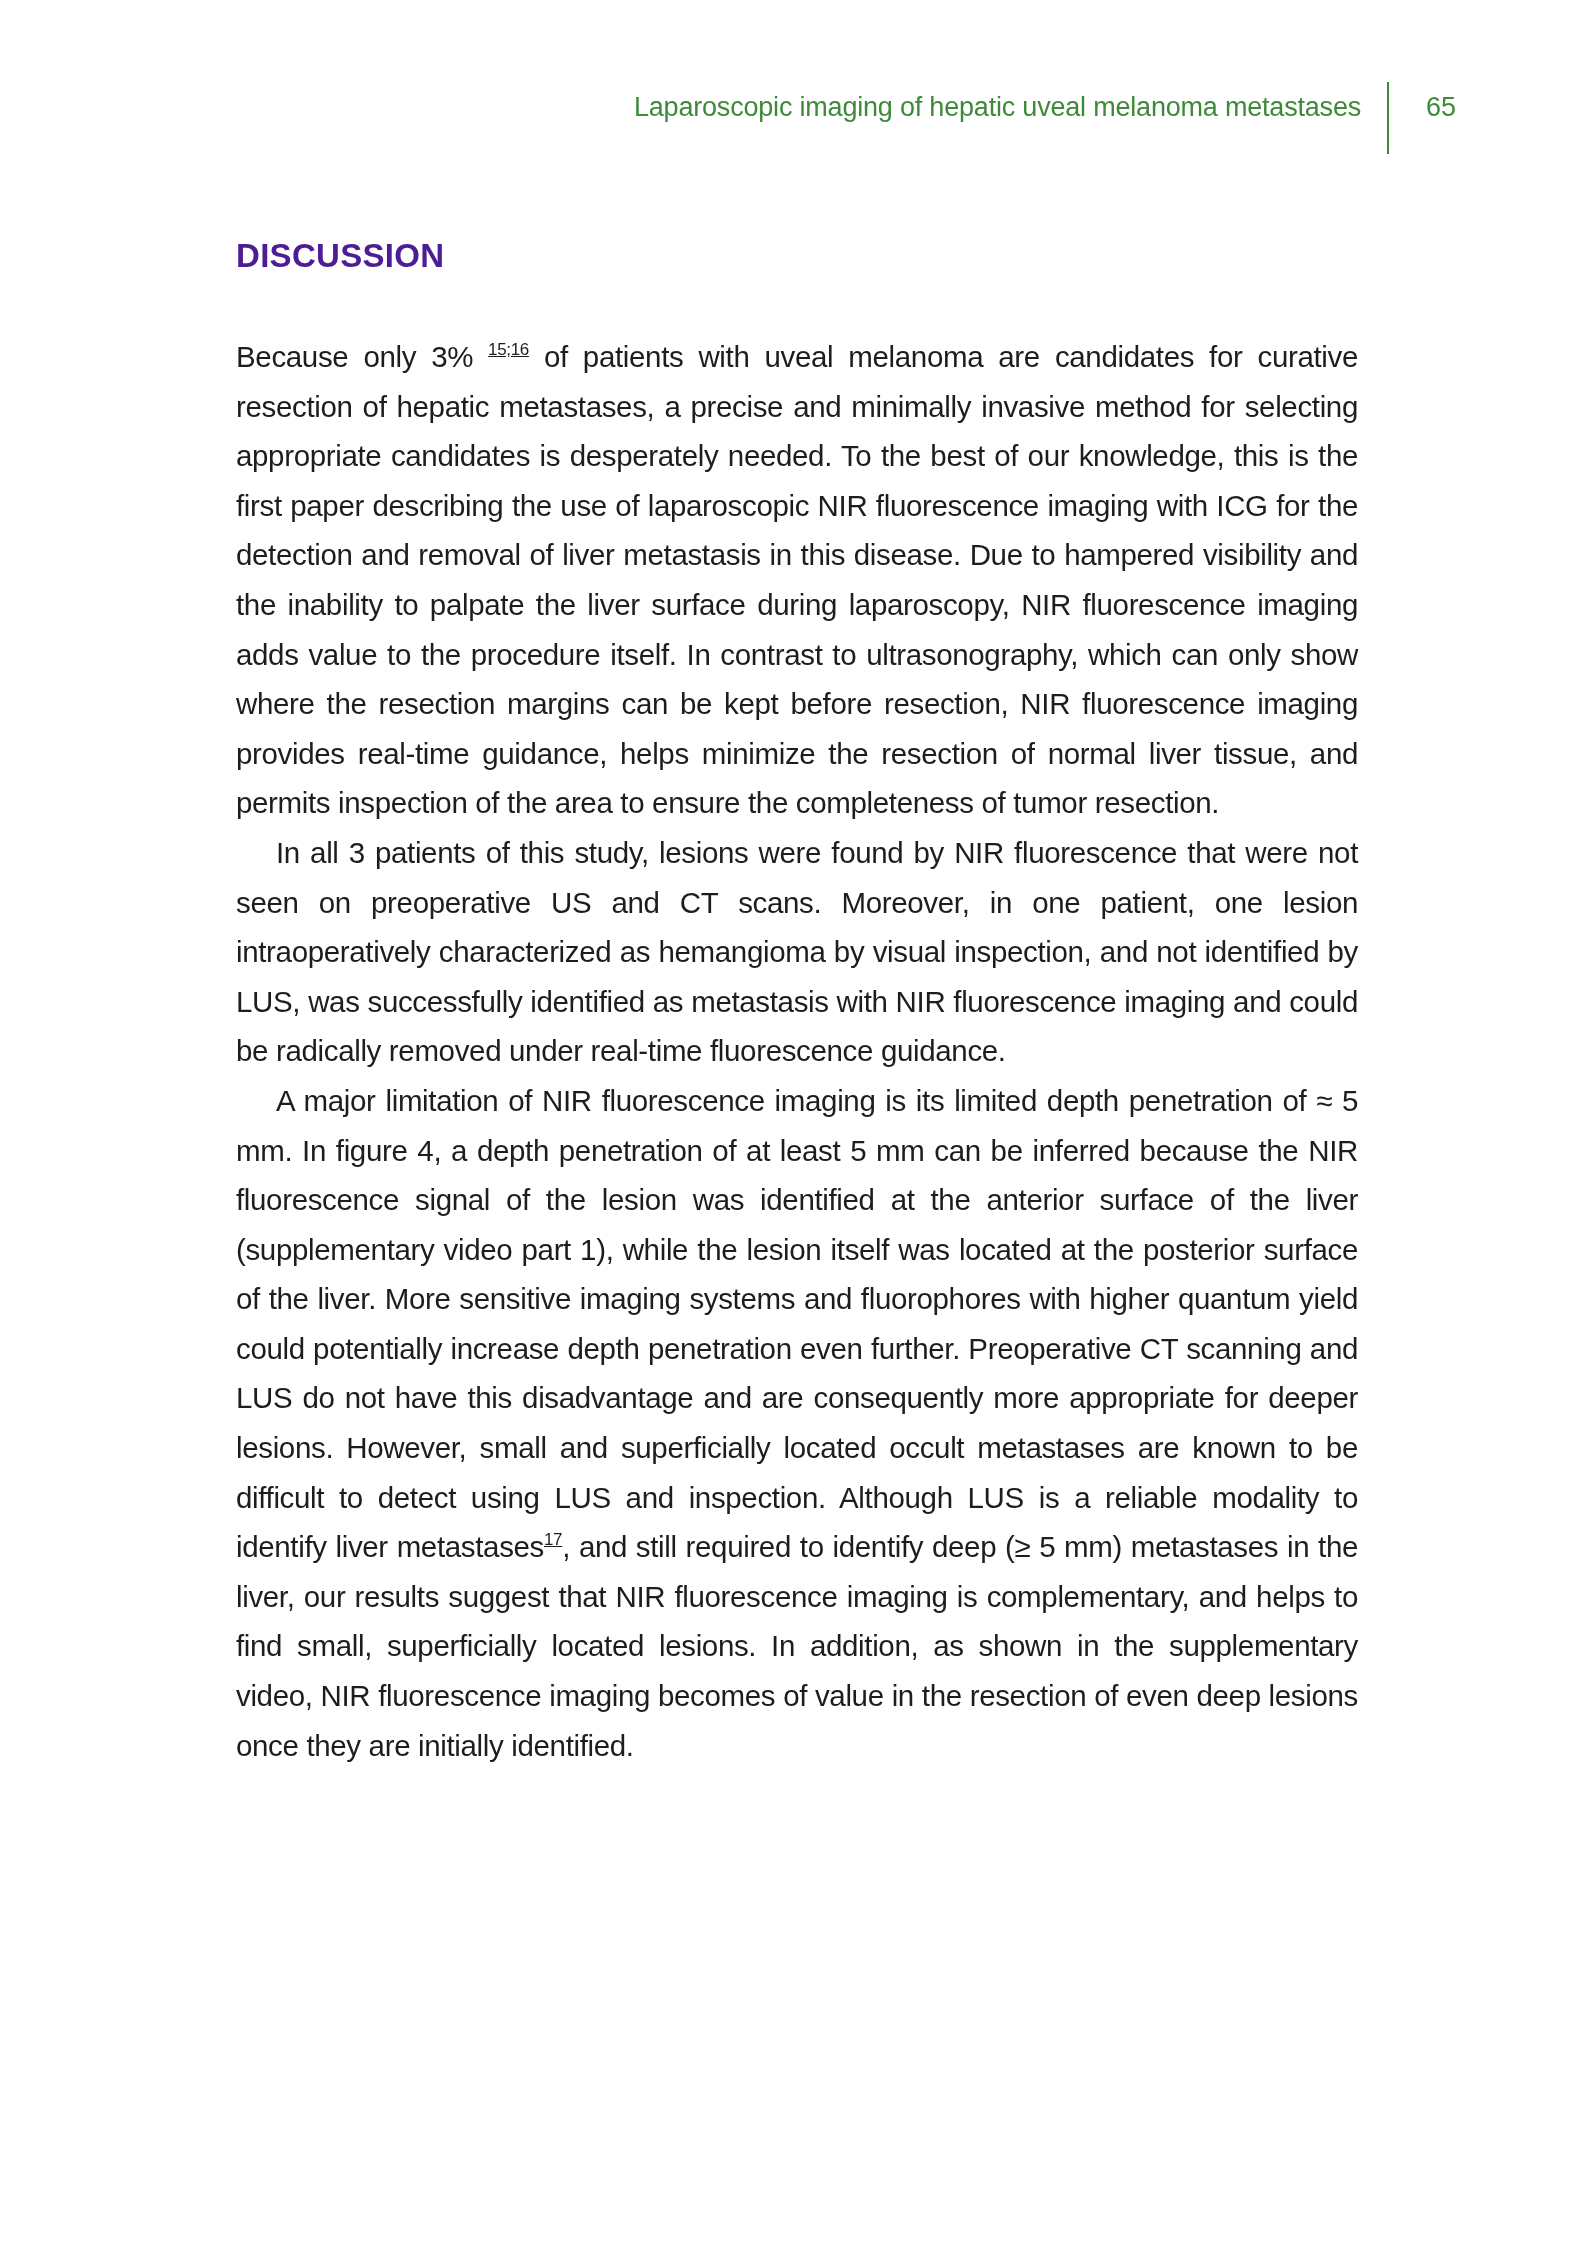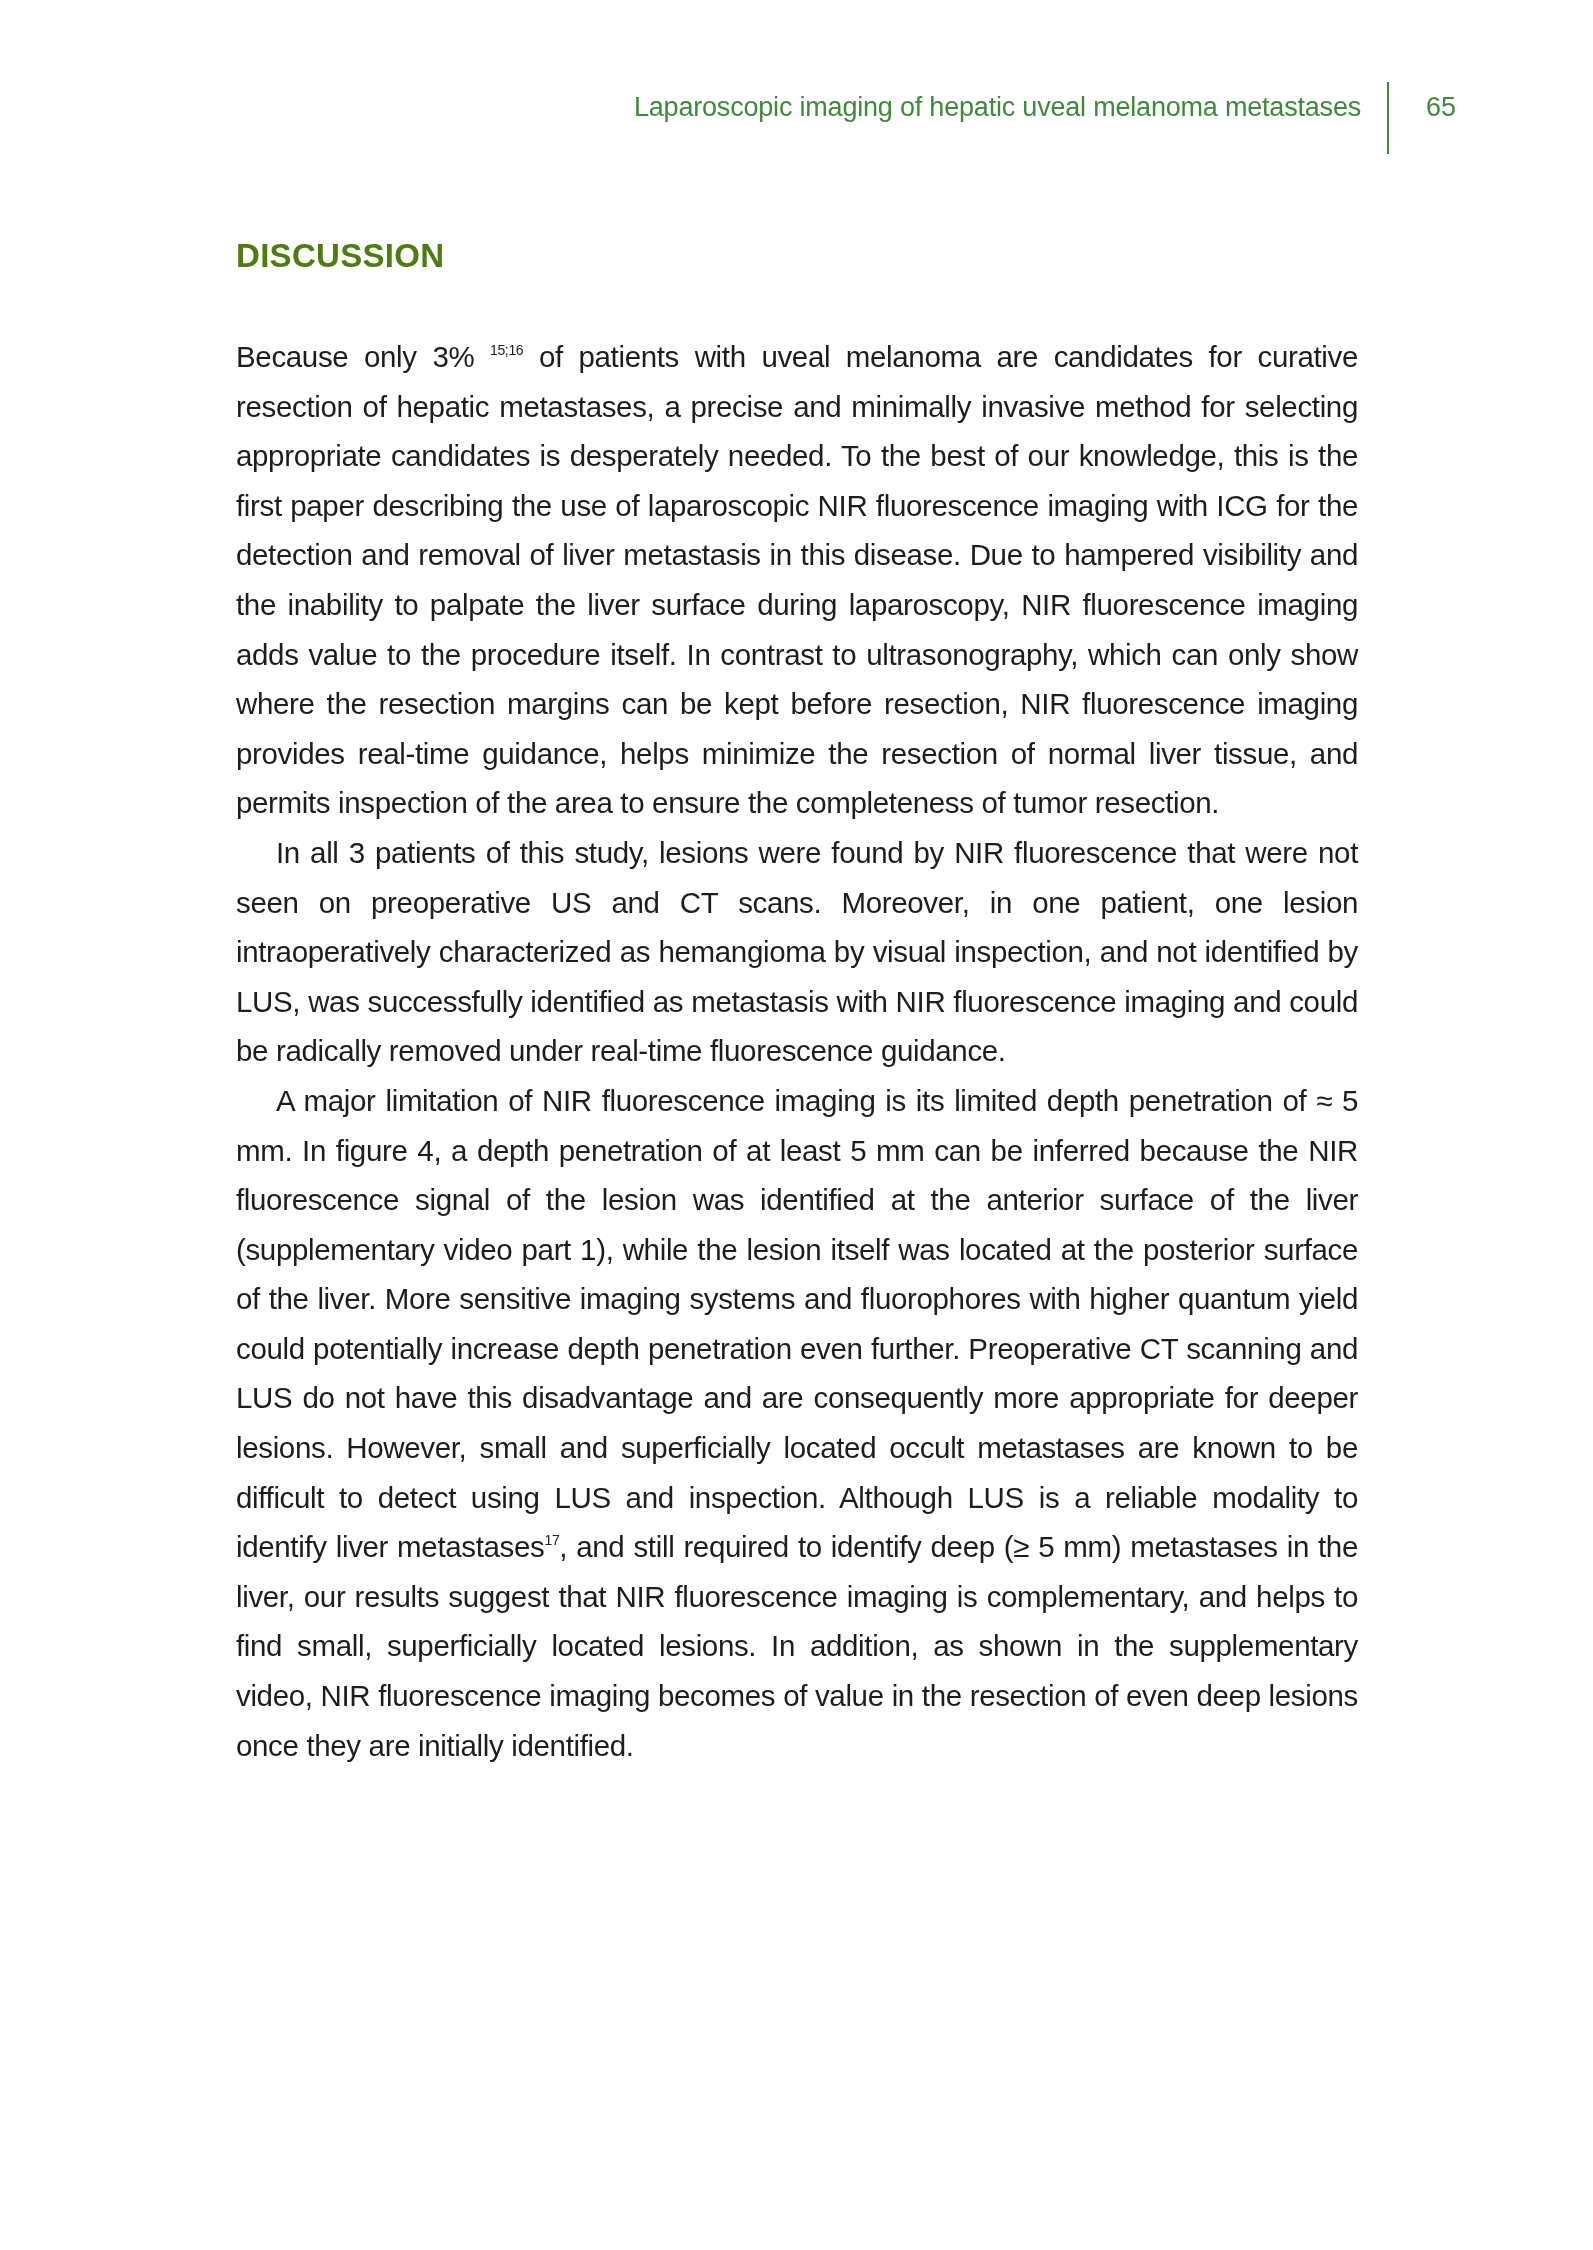--- a/index.html
+++ b/index.html
@@ -52,21 +52,21 @@
     position: absolute;
     left: 236px;
     top: 236px;
     width: 1122px;
   }
   .section-heading {
     margin: 0;
     font-family: "Liberation Sans", sans-serif;
     font-weight: bold;
     font-size: 33px;
-    color: #4d7c0f;
+    color: #4c1d95;
     letter-spacing: 0.3px;
     line-height: 40px;
     height: 40px;
   }
   .body-text {
     margin-top: 56px;
     font-family: "Liberation Sans", sans-serif;
     font-size: 29.5px;
     line-height: 49.6px;
     color: #1d1d1d;
@@ -74,23 +74,24 @@
     letter-spacing: -0.35px;
     word-spacing: 0px;
   }
   .body-text p {
     margin: 0;
   }
   .body-text p.indent {
     text-indent: 40px;
   }
   .sup {
-    font-size: 14px;
+    font-size: 17px;
     vertical-align: 12px;
     line-height: 0;
+    text-decoration: underline;
   }
 </style>
 </head>
 <body>
 
 <header class="running-header">
   <span class="running-title">Laparoscopic imaging of hepatic uveal melanoma metastases</span>
   <span class="header-divider"></span>
   <span class="page-number">65</span>
 </header>

